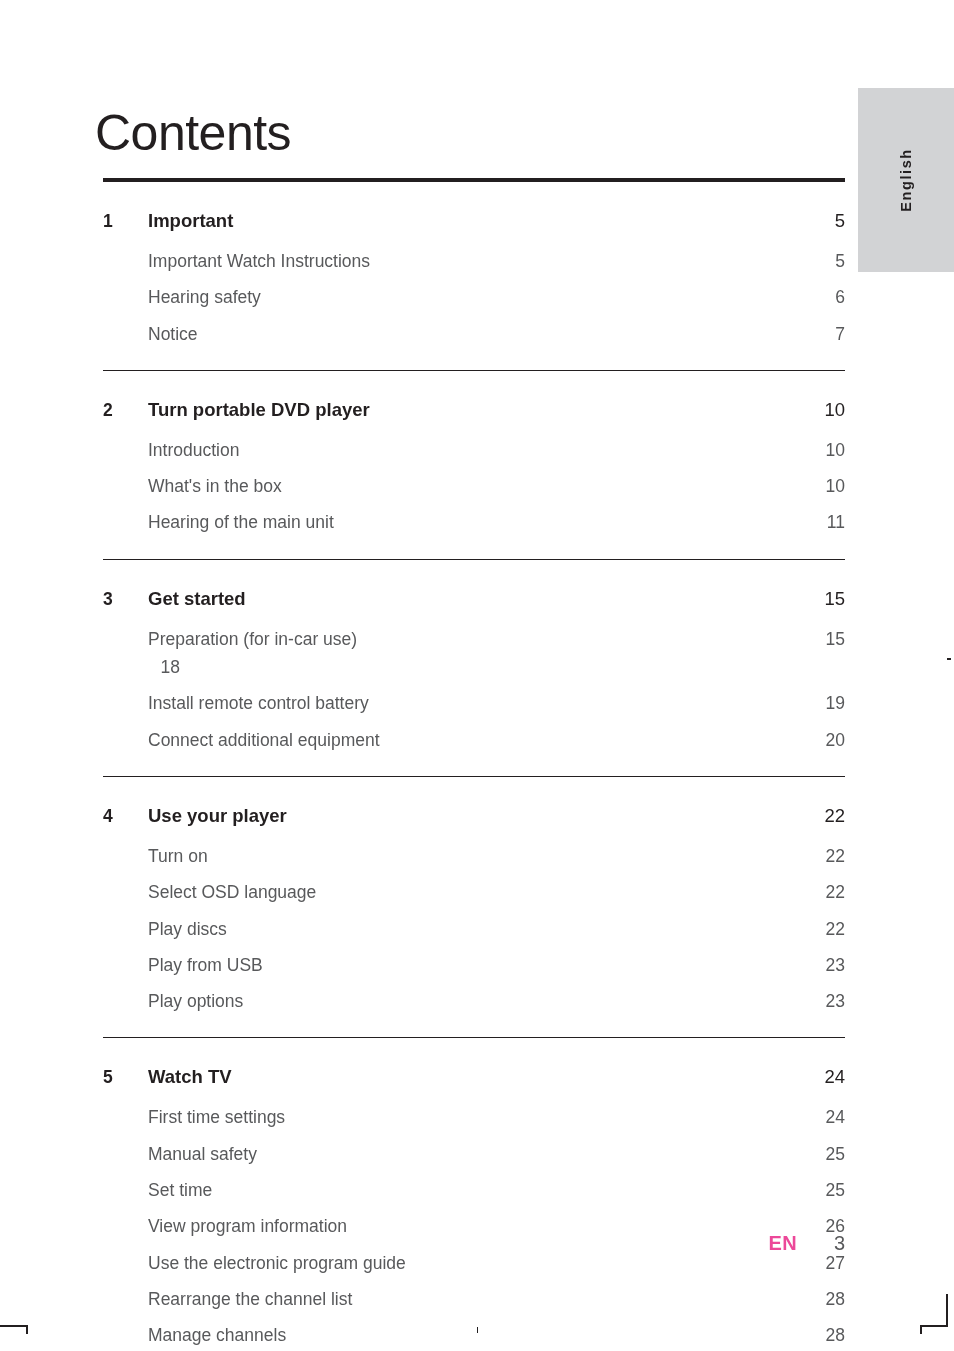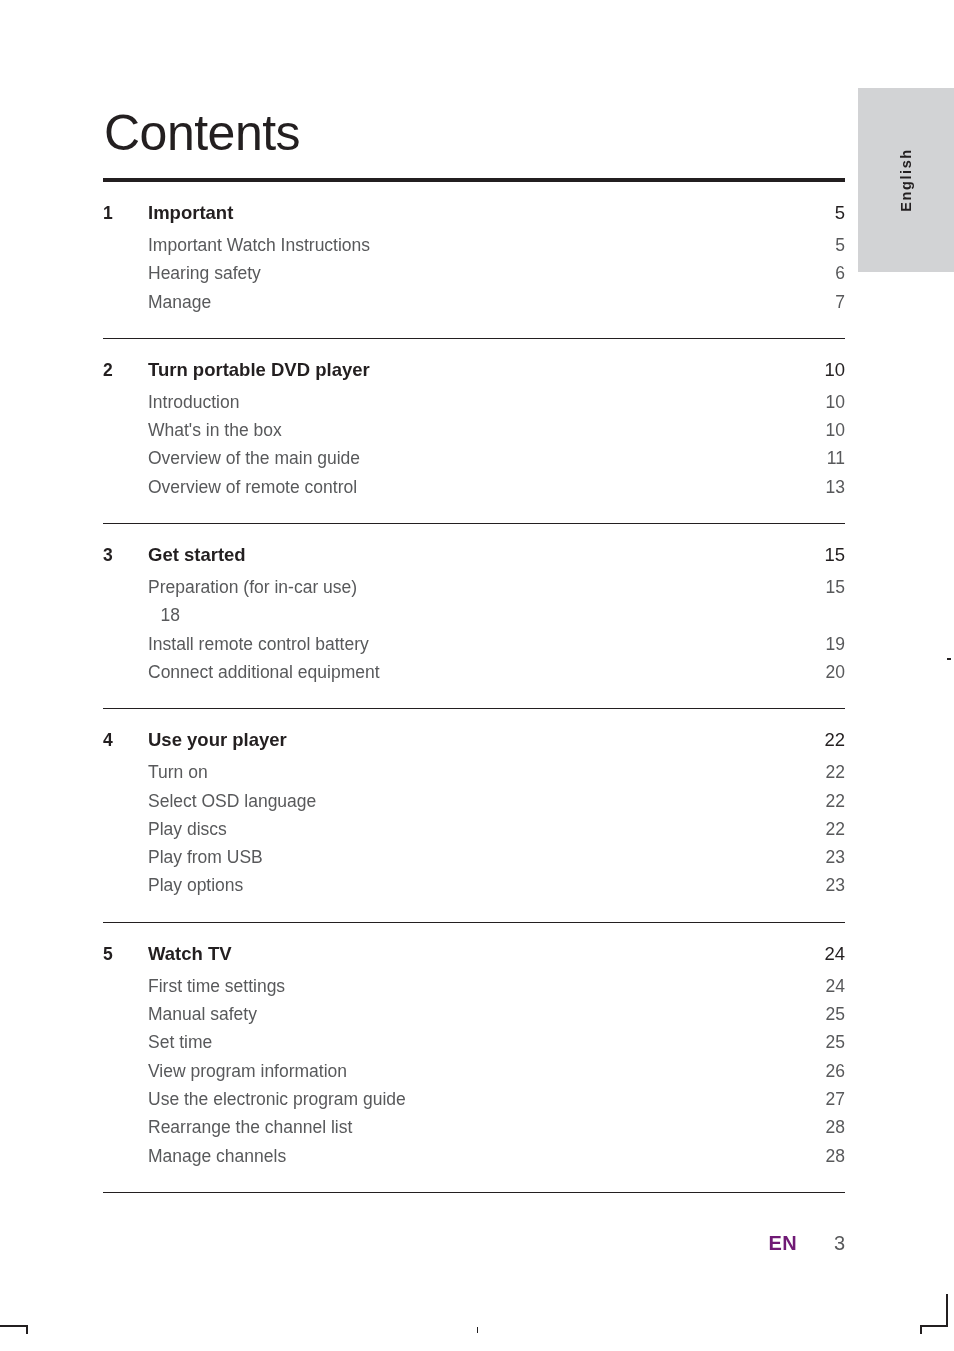--- a/index.html
+++ b/index.html
@@ -46,21 +46,21 @@
     justify-content: center;
     font-size: 14.5px;
     font-weight: bold;
     letter-spacing: 1.6px;
     color: #231f20;
   }
 
   
   .toc-title {
     position: absolute;
-    left: 104px;
+    left: 95px;
     top: 72px;
     font-size: 50px;
     font-weight: normal;
     letter-spacing: -0.5px;
     color: #231f20;
     line-height: 1.1;
   }
 
   
   .toc {
@@ -107,20 +107,21 @@
   .head-num {
     font-weight: bold;
     font-size: 17.5px;
   }
   .label {
     flex: 1 1 auto;
     font-size: 17.5px;
     color: #58595b;
     line-height: 28.3px;
     white-space: nowrap;
+    margin-top: 8px;
   }
   .head-label {
     font-weight: bold;
     color: #231f20;
     font-size: 18.5px;
     line-height: 31px;
   }
   .pageno {
     flex: 0 0 auto;
     text-align: right;
@@ -141,21 +142,21 @@
     left: 103px;
     top: 1232px;
     width: 742px;
     display: flex;
     justify-content: flex-end;
     align-items: baseline;
   }
   .footer-en {
     font-size: 20px;
     font-weight: bold;
-    color: #701a75;
+    color: #ec4899;
     letter-spacing: 0.3px;
   }
   .footer-page {
     font-size: 20px;
     color: #58595b;
     margin-left: 32px;
     min-width: 16px;
     text-align: right;
   }
 
@@ -198,21 +199,21 @@
               <span class="label">Important Watch Instructions</span>
               <span class="pageno">5</span>
             </div>
             <div class="row">
               <span class="num"></span>
               <span class="label">Hearing safety</span>
               <span class="pageno">6</span>
             </div>
             <div class="row">
               <span class="num"></span>
-              <span class="label">Manage</span>
+              <span class="label">Notice</span>
               <span class="pageno">7</span>
             </div>
           </div>
           <div class="rule-thin"></div>
         </div>
         <div class="section">
           <div class="section-body">
             <div class="row row-head">
               <span class="num head-num">2</span>
               <span class="label head-label">Turn portable DVD player</span>
@@ -223,27 +224,22 @@
               <span class="label">Introduction</span>
               <span class="pageno">10</span>
             </div>
             <div class="row">
               <span class="num"></span>
               <span class="label">What's in the box</span>
               <span class="pageno">10</span>
             </div>
             <div class="row">
               <span class="num"></span>
-              <span class="label">Overview of the main guide</span>
+              <span class="label">Hearing of the main unit</span>
               <span class="pageno">11</span>
-            </div>
-            <div class="row">
-              <span class="num"></span>
-              <span class="label">Overview of remote control</span>
-              <span class="pageno">13</span>
             </div>
           </div>
           <div class="rule-thin"></div>
         </div>
         <div class="section">
           <div class="section-body">
             <div class="row row-head">
               <span class="num head-num">3</span>
               <span class="label head-label">Get started</span>
               <span class="pageno head-page">15</span>

